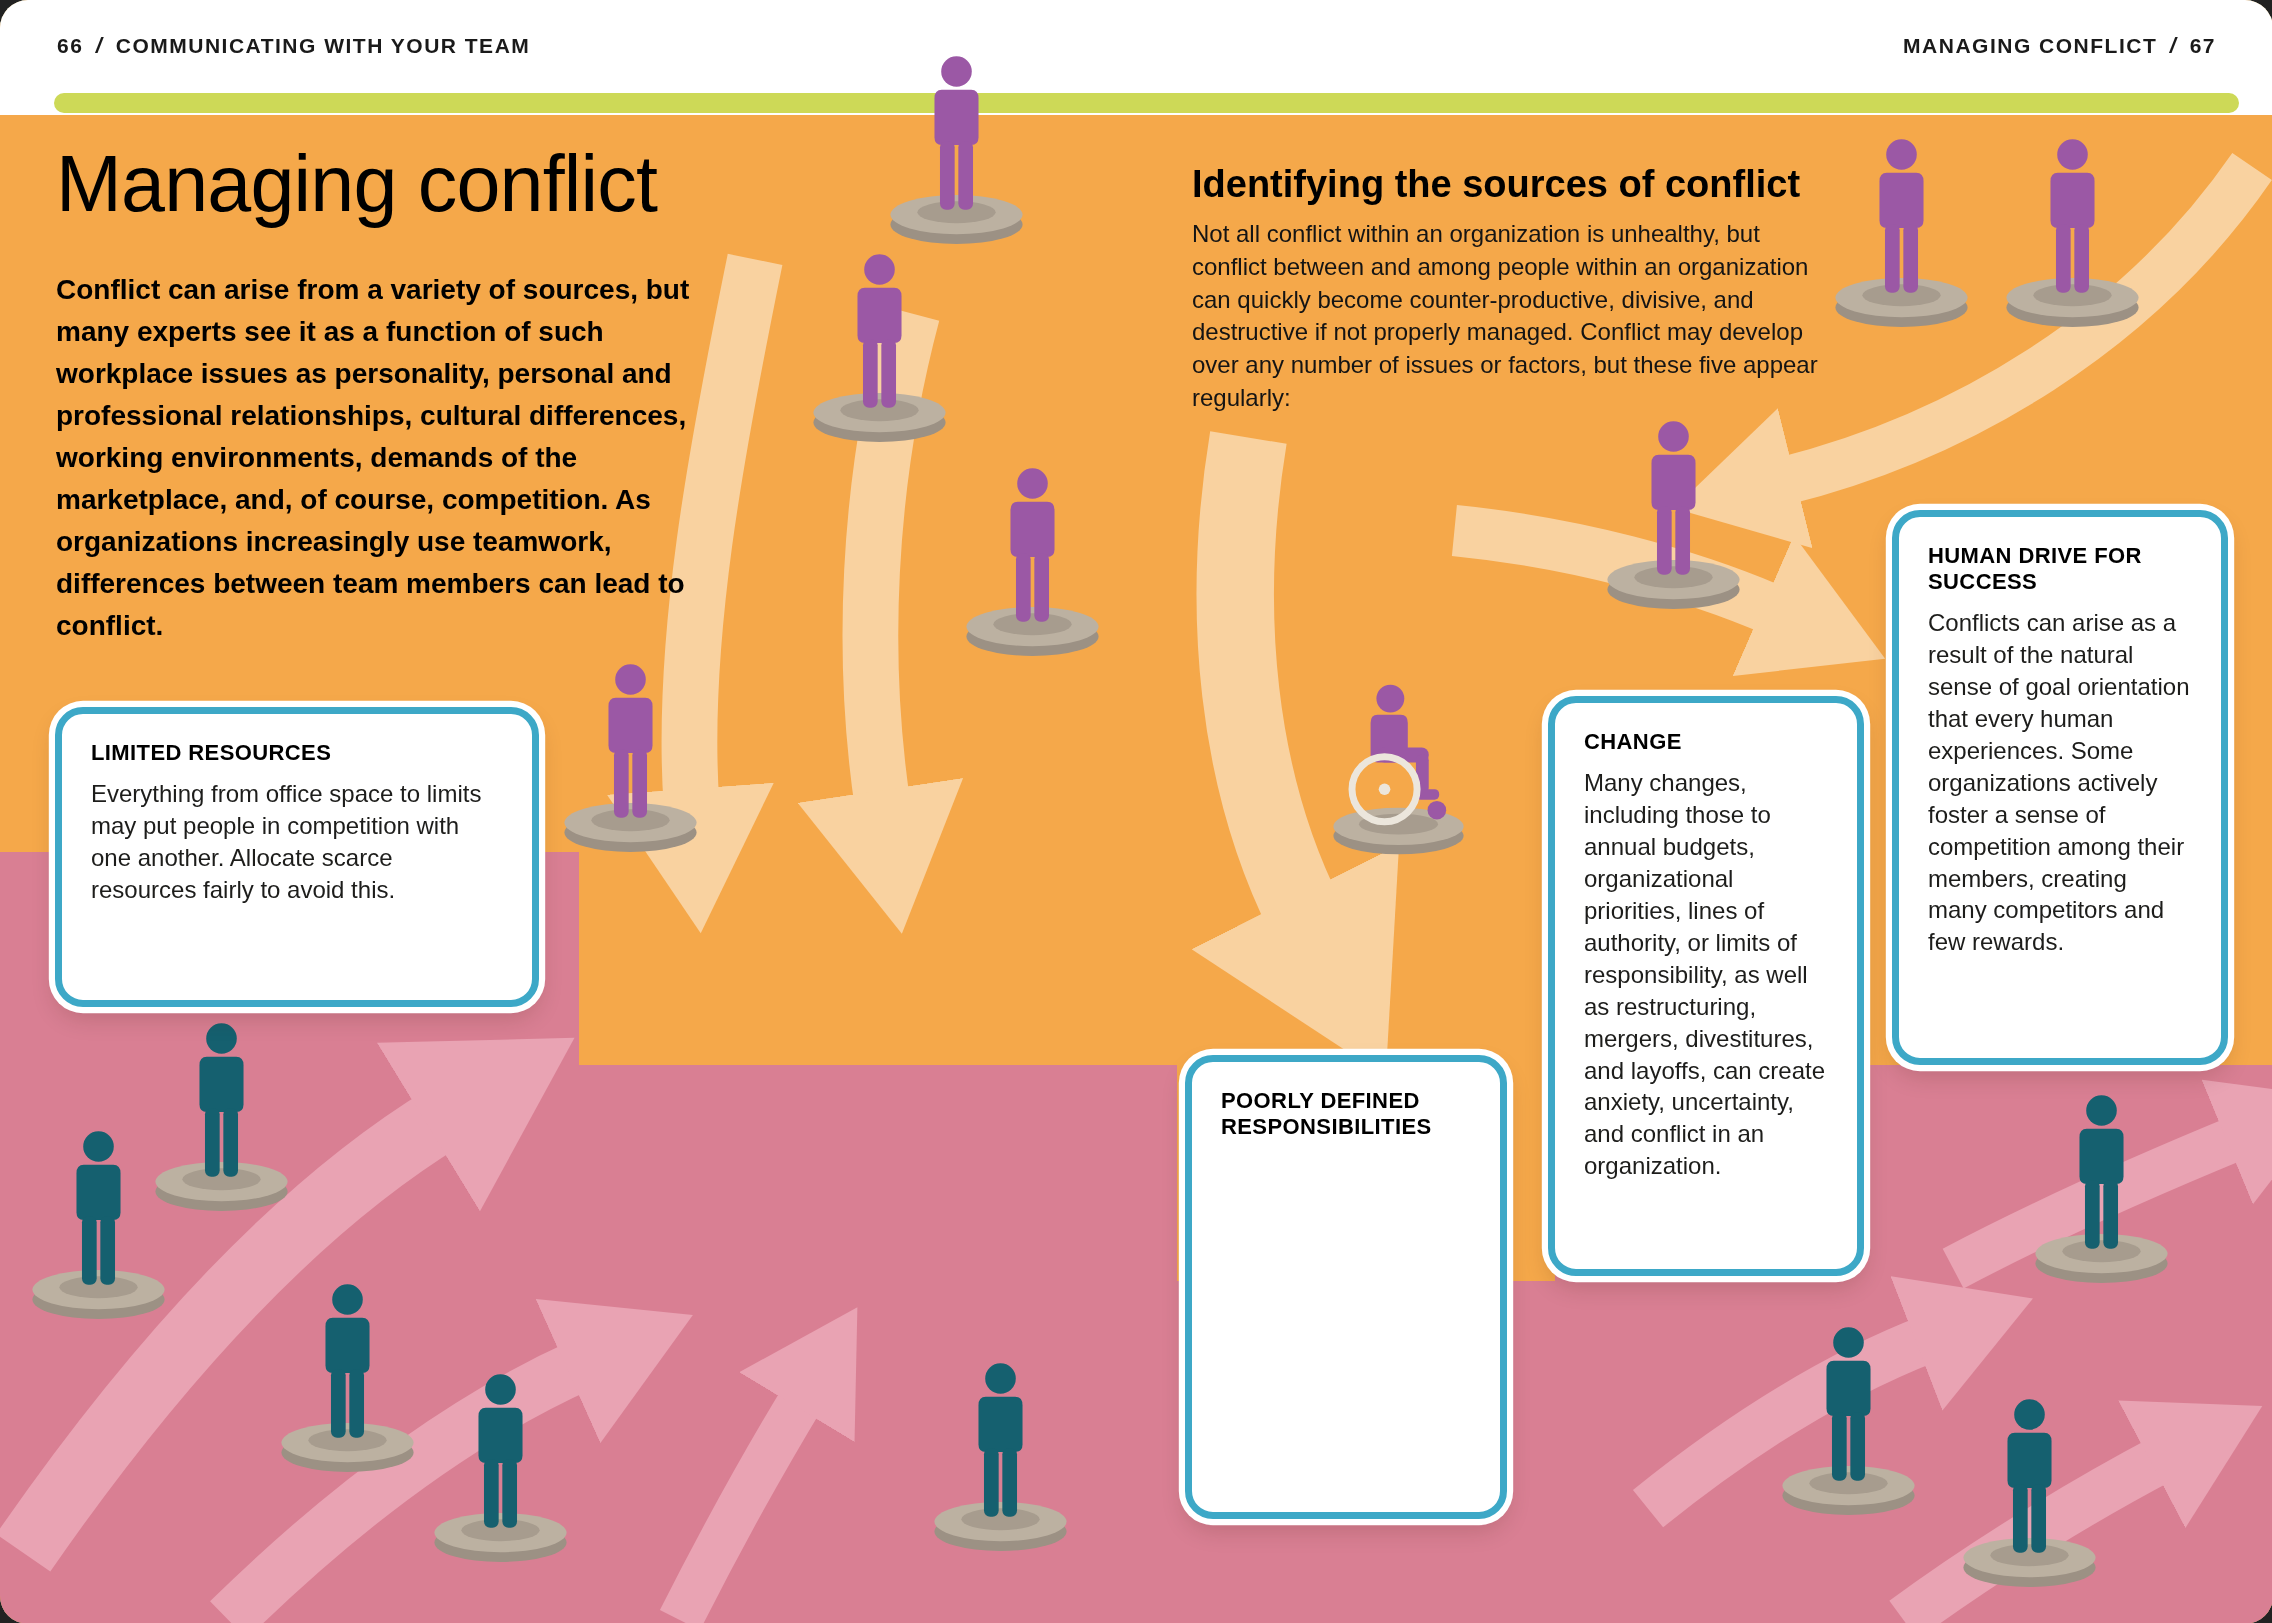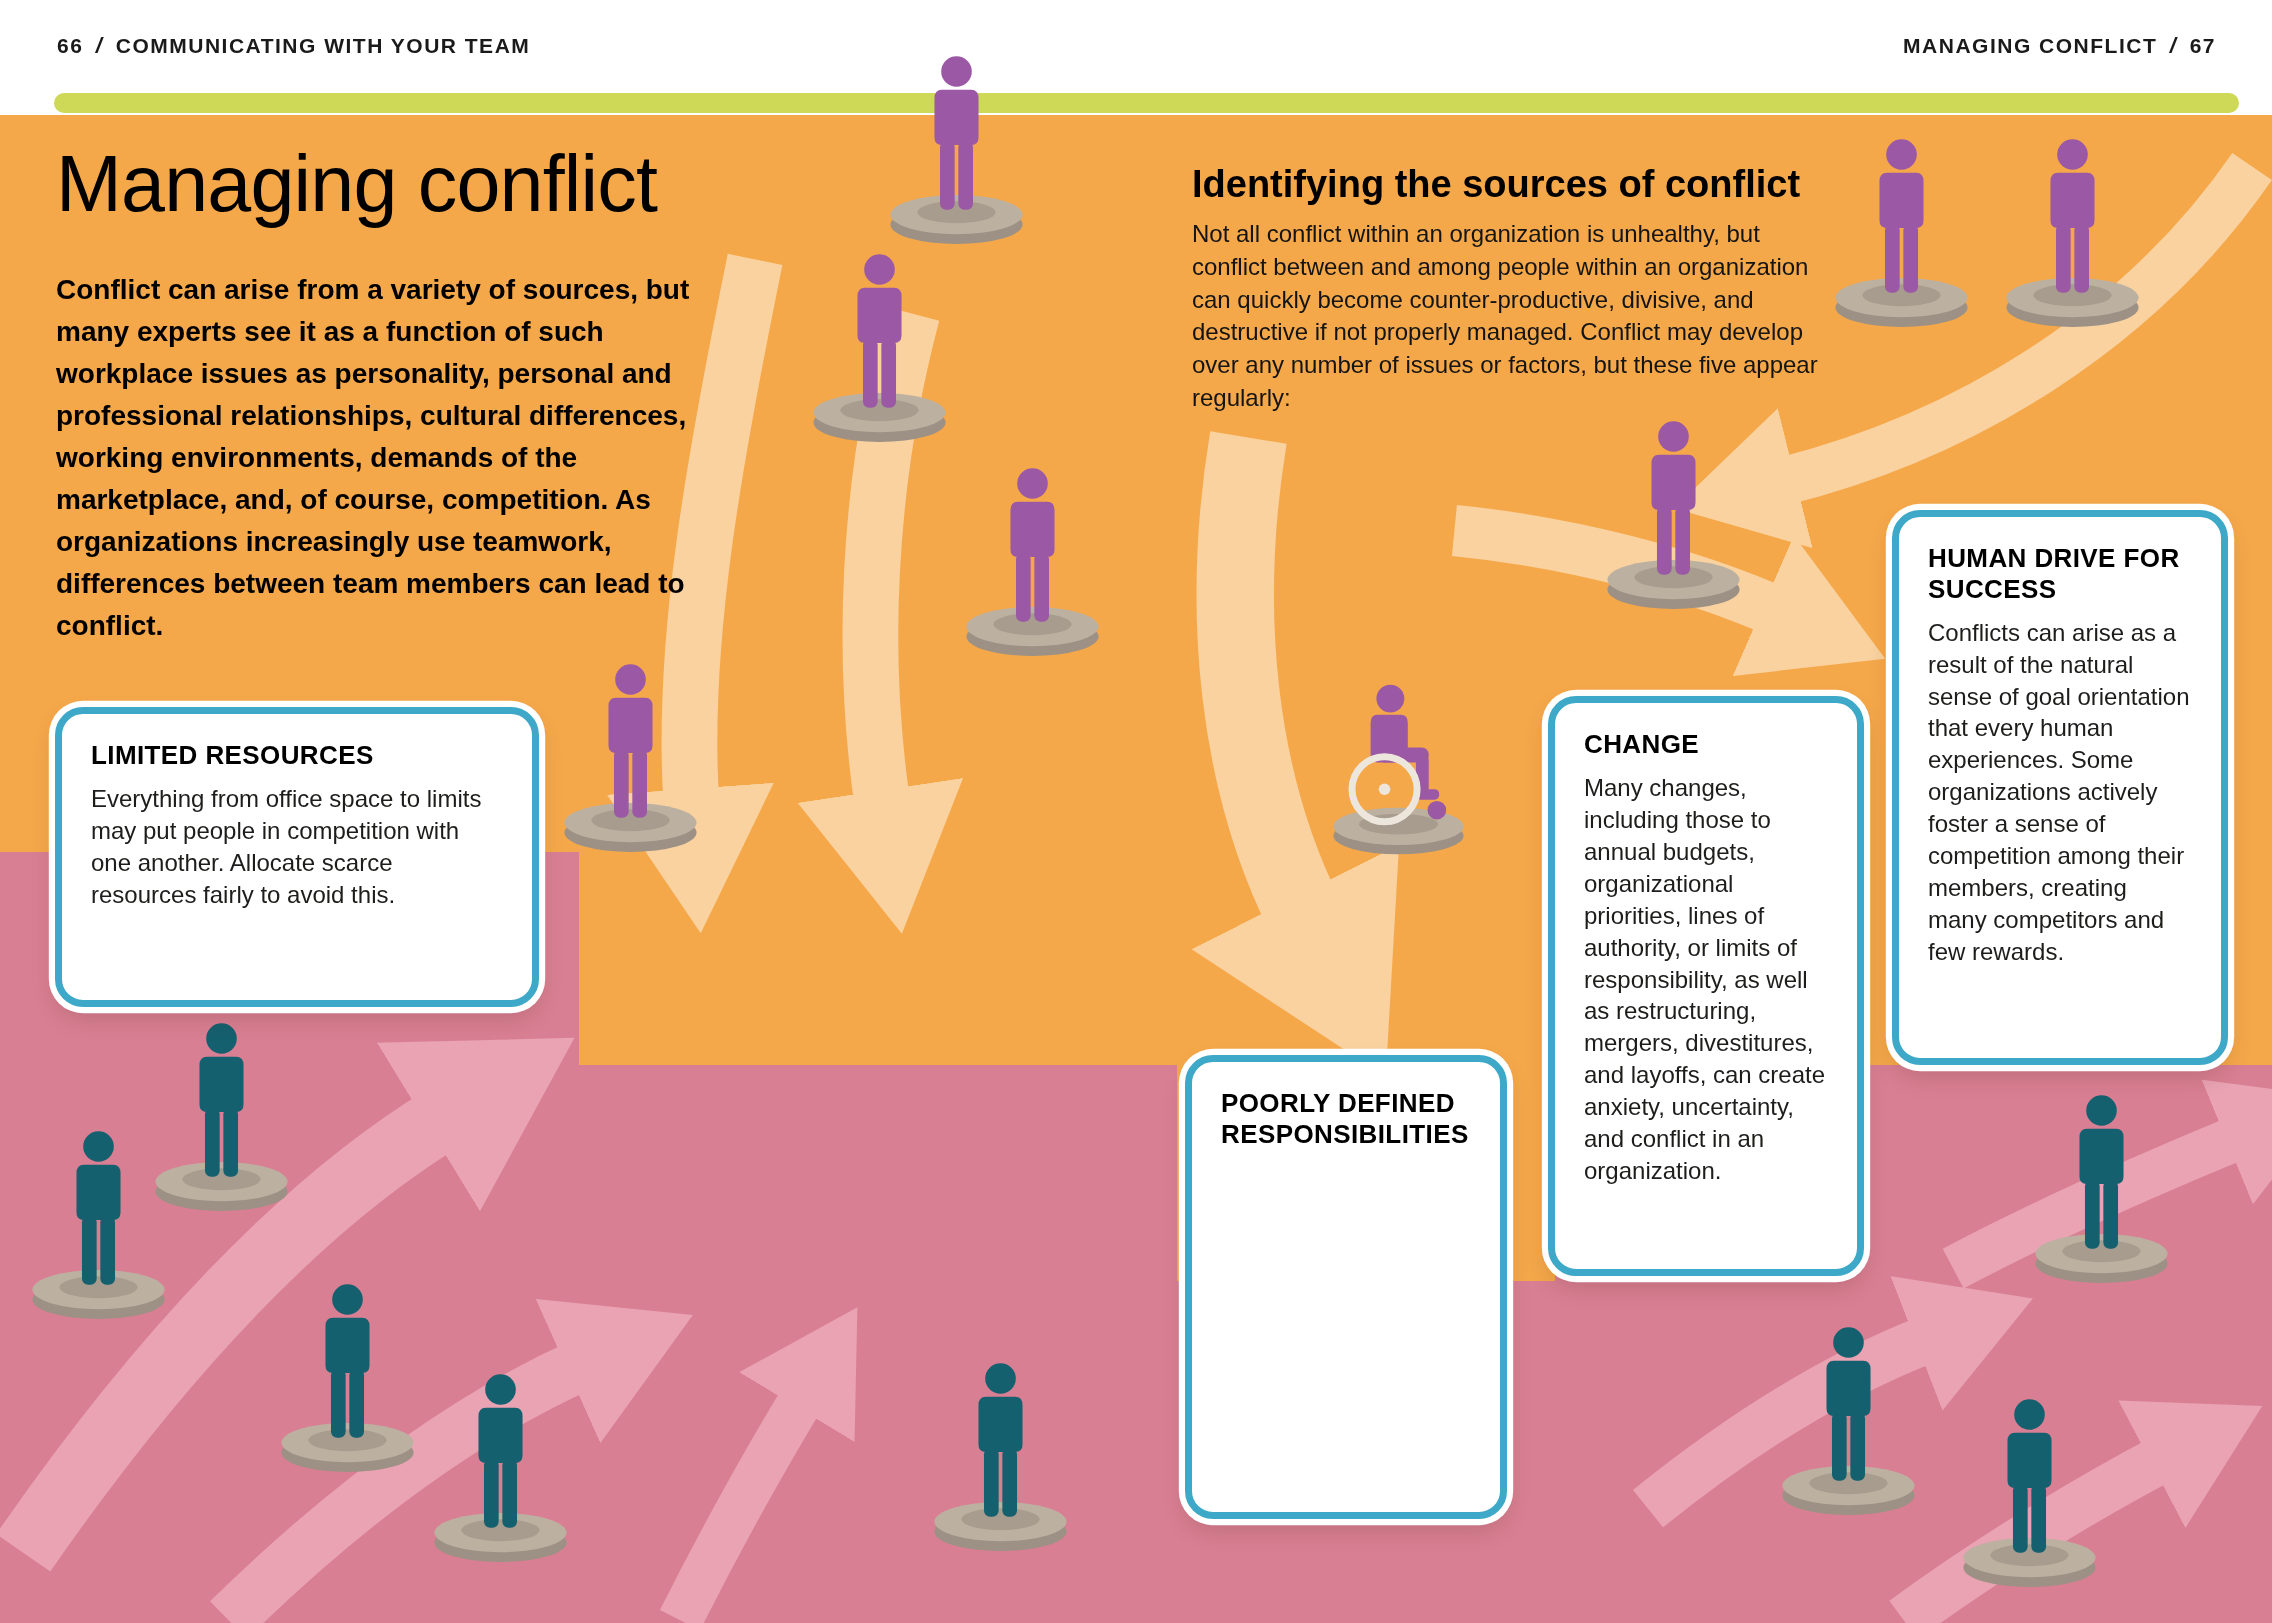--- a/index.html
+++ b/index.html
@@ -1,19 +1,19 @@
 <!DOCTYPE html>
 <html style="font-size:12.4px"><head>
 <meta charset="utf-8">
 <style>
   html,body{margin:0;padding:0;background:#222;}
   .page{
     position:relative;width:2273px;height:1624px;overflow:hidden;
     font-family:"Liberation Sans","DejaVu Sans",sans-serif;
-    box-shadow:inset 0 0 0 3.1px #3f3f3f;background:#0ea5e9;
+    box-shadow:inset 0 0 0 3.1px #3f3f3f;background:#0ea5e9;border-radius:28px;
   }
   
   .bg-orange{position:absolute;inset:0;background:#f5a84a;z-index:0;}
   .bg-pink{position:absolute;bottom:0;background:#d97f93;z-index:1;}
   .pink-a{left:0;width:579px;top:852px;}
   .pink-b{left:579px;width:598px;top:1065px;}
   .pink-c{left:1177px;width:378px;top:1281px;}
   .pink-d{left:1555px;width:718px;top:1065px;}
   
   .arrows{position:absolute;inset:0;z-index:2;pointer-events:none;}
@@ -28,21 +28,21 @@
   .intro{position:absolute;left:56px;top:269px;width:635px;z-index:4;font-size:28px;font-weight:bold;line-height:1.5;color:#000;margin:0;}
   .sources{position:absolute;left:1192px;top:163px;width:635px;z-index:4;}
   .sources h2{margin:0 0 12.4px 0;font-size:38px;font-weight:bold;color:#000;}
   .sources p{margin:0;font-size:24px;line-height:1.36;color:#141414;}
   
   .callout{
     position:absolute;z-index:6;background:#ffffff;border:7.7px solid #3da8c7;border-radius:28px;
     box-shadow:0 0 0 6.2px #ffffff,0 11px 23px rgba(60,30,10,.18);
     padding:26px 29px;box-sizing:border-box;
   }
-  .callout h3{margin:0 0 12.4px 0;font-size:26px;line-height:1.18;font-weight:bold;color:#000;letter-spacing:0.4px;}
+  .callout h3{margin:0 0 12.4px 0;font-size:22px;line-height:1.18;font-weight:bold;color:#000;letter-spacing:0.4px;}
   .callout p{margin:0;font-size:24px;line-height:1.33;color:#1d1d1b;}
   .box-limited{left:55px;top:707px;width:484px;height:300px;}
   .box-values{left:616px;top:901px;width:474px;height:357px;}
   .box-poorly{left:1185px;top:1055px;width:322px;height:464px;}
   .box-change{left:1548px;top:696px;width:316px;height:580px;}
   .box-human{left:1892px;top:510px;width:336px;height:555px;}
   
   .figure{position:absolute;z-index:5;}
   .fig-purple{color:#9b58a5;}
   .fig-teal{color:#15606f;}

